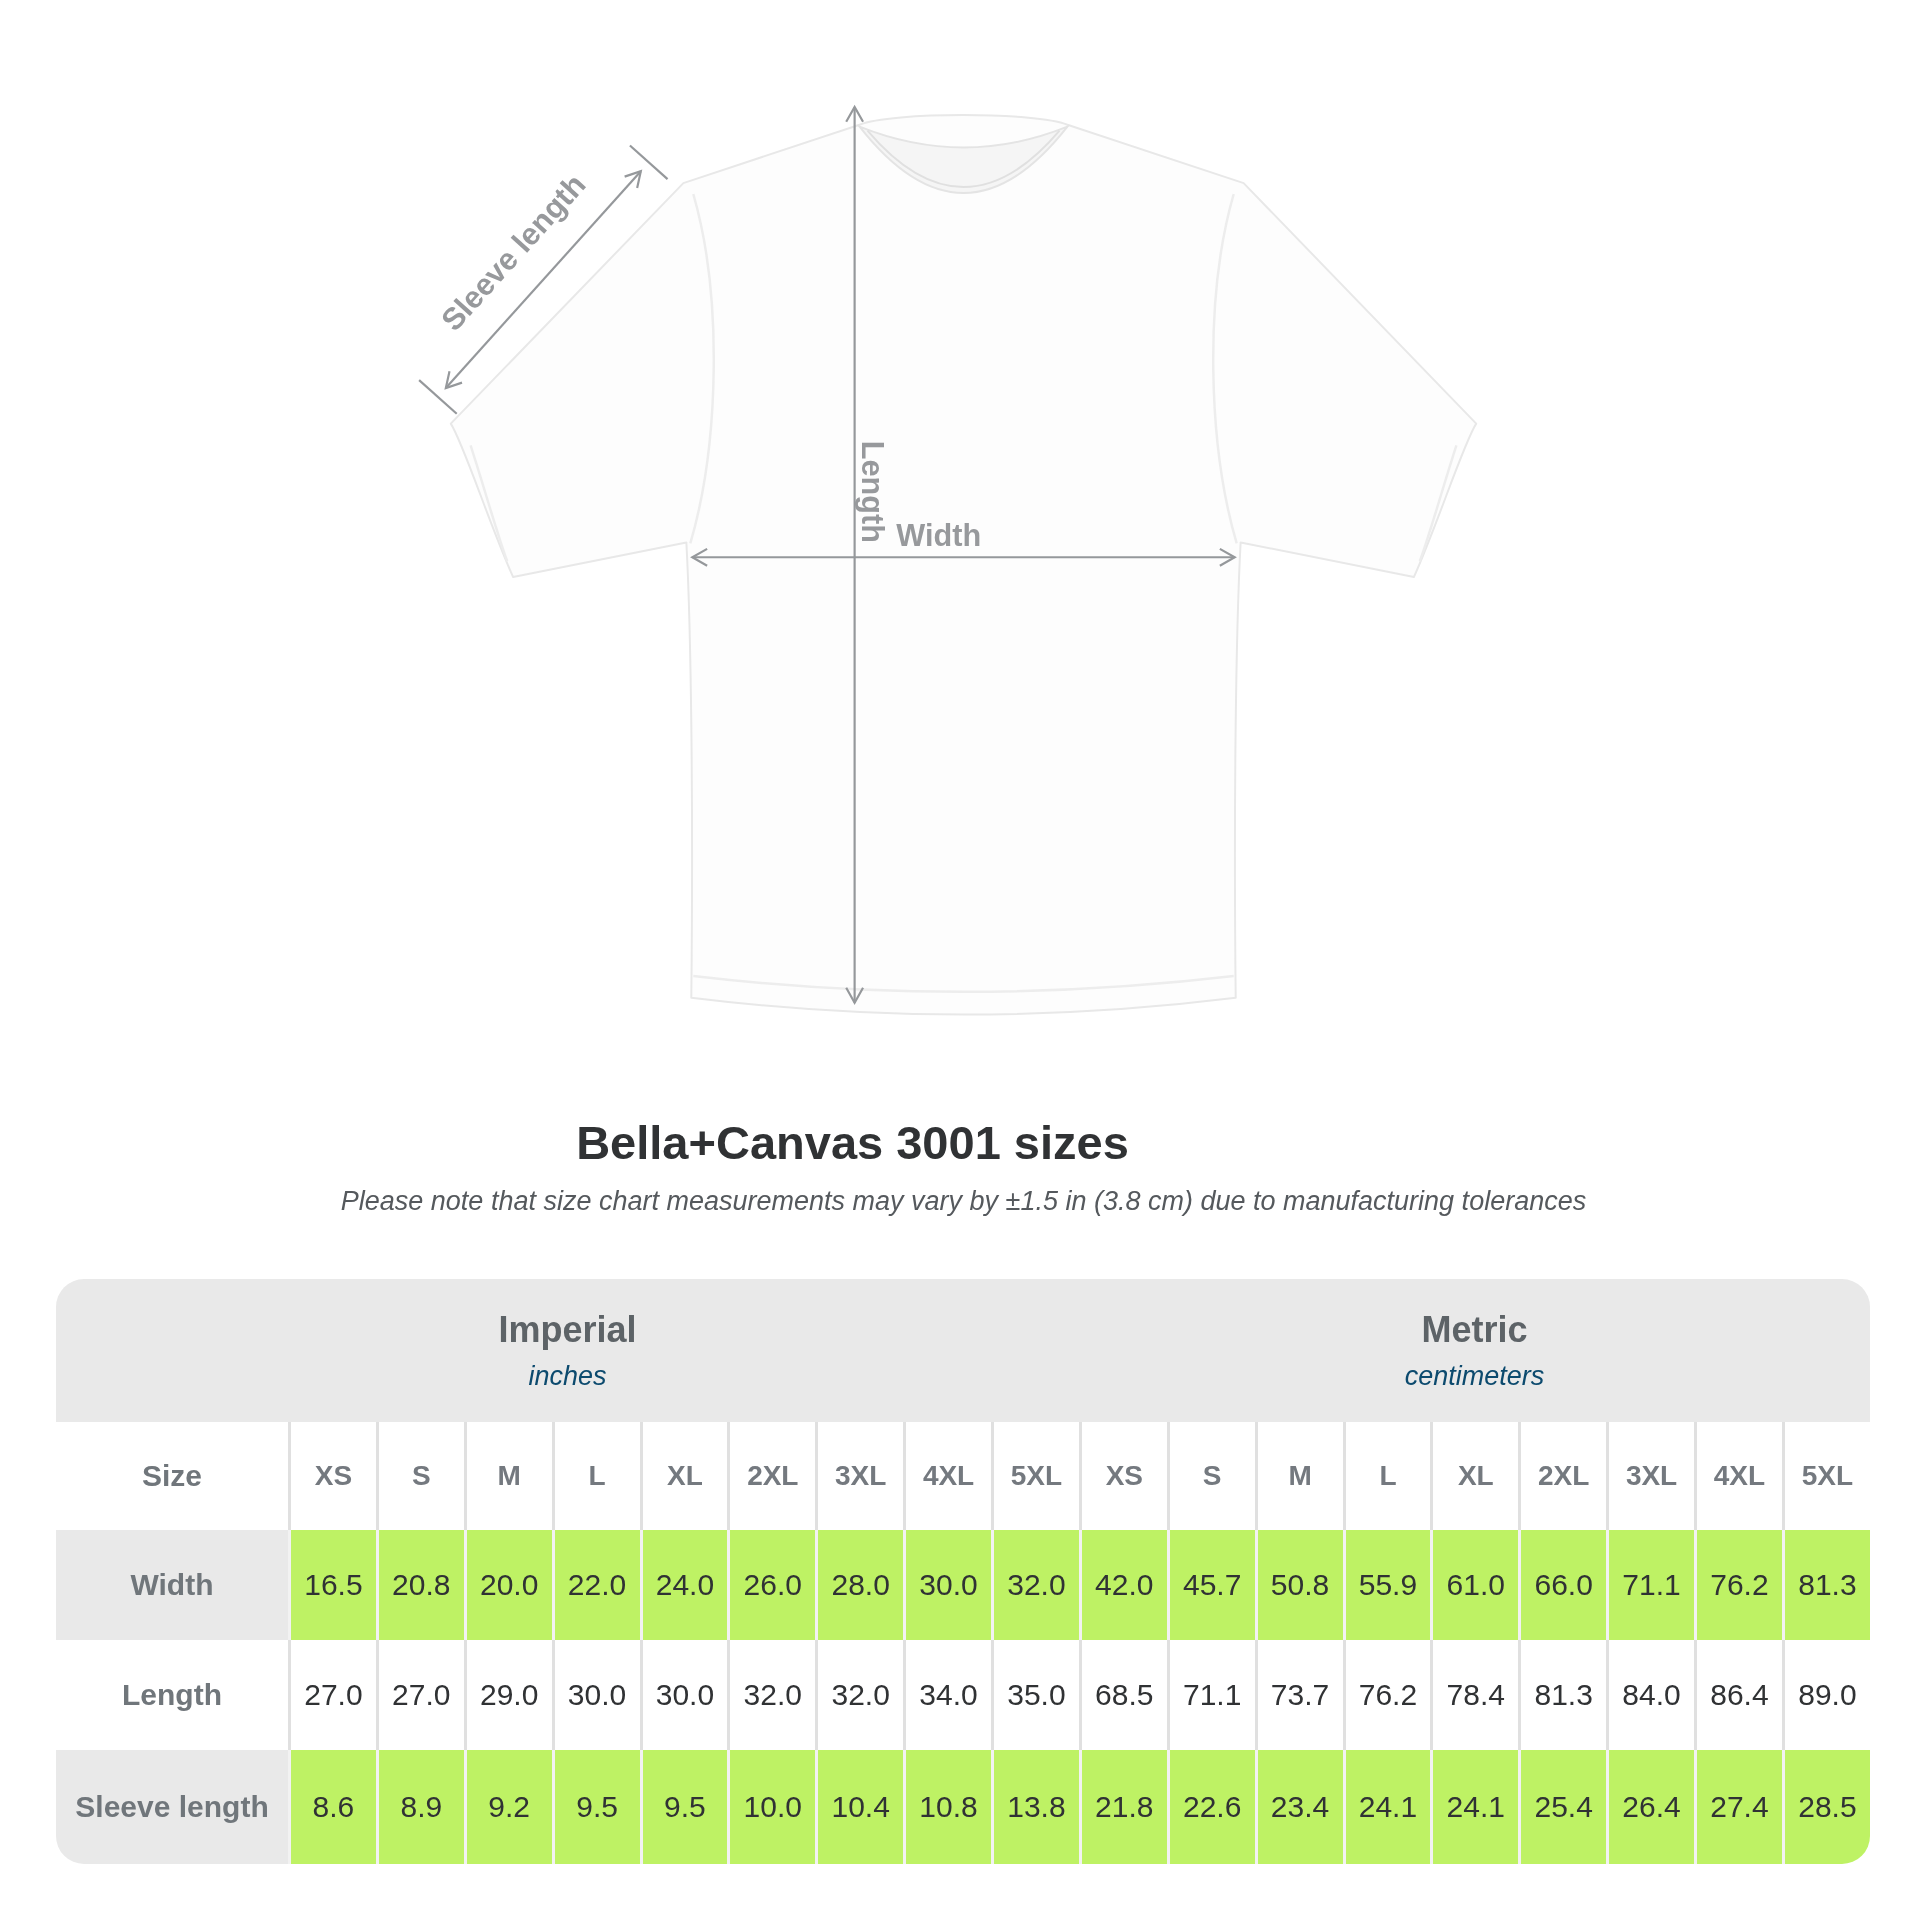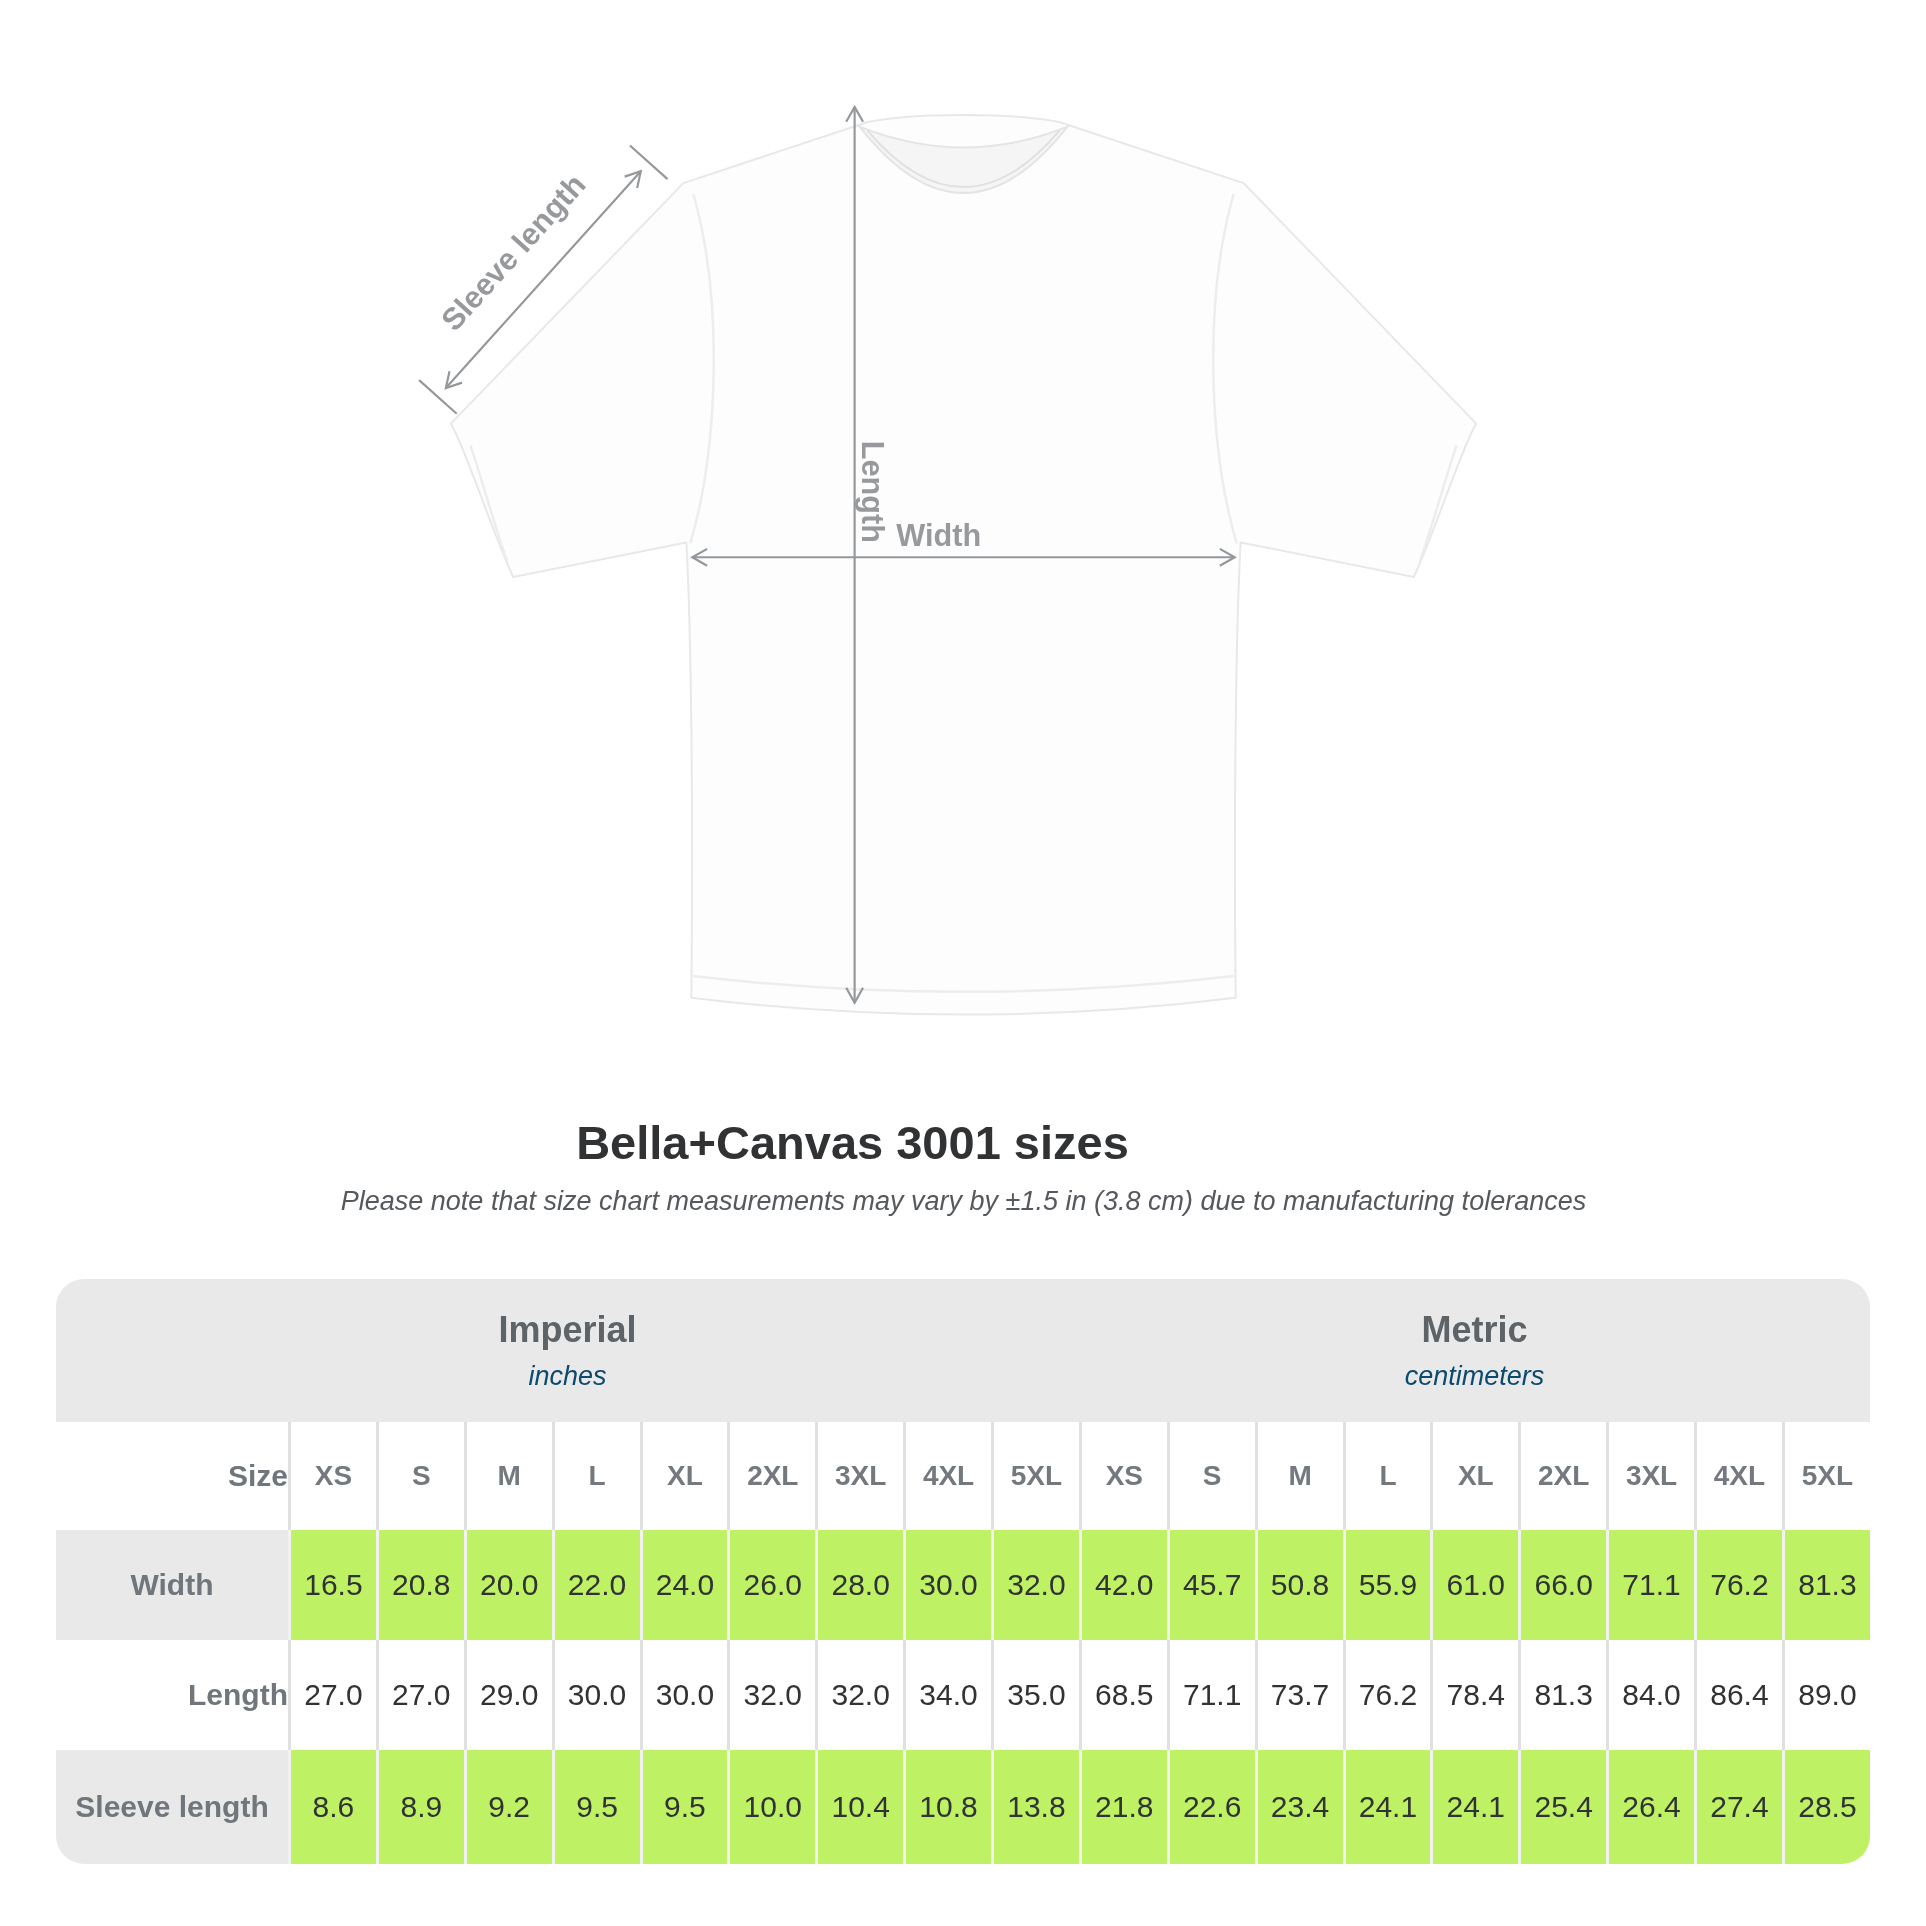--- a/index.html
+++ b/index.html
@@ -18,21 +18,21 @@
   .unit-sub{font-size:27px;font-style:italic;color:#0c4a6e;margin-top:10px;}
   tr.sizes-row td{height:108px;}
   tr.data-row td{height:110px;}
   tr.last-row td{height:114px;}
   td.lbl{font-size:30px;font-weight:bold;color:#70767b;}
   td.colhead{font-size:28px;font-weight:bold;color:#74797f;}
   td.val{font-size:30px;color:#303234;}
   tr.white td.d{border-left:3px solid #e0e0e0;background:#ffffff;margin-top:16px;}
   tr.gray td.d{border-left:3px solid #f2f2f2;background:#bef264;}
   tr.gray td.lbl{background:#e9e9e9;}
-  tr.white td.lbl{background:#ffffff;text-align:right;}
+  tr.white td.lbl{background:#ffffff;}
   td.d.first{border-left-width:5px;}
 </style>
 </head>
 <body>
 
 <svg class="diagram" width="1927" height="1069" viewBox="0 0 1946 1080" xmlns="http://www.w3.org/2000/svg">
   <defs>
     <marker id="ah" markerWidth="40" markerHeight="40" refX="0" refY="0" orient="auto-start-reverse" markerUnits="userSpaceOnUse" overflow="visible">
       <path d="M-15,-8.5 L0,0 L-15,8.5" fill="none" stroke="#95989b" stroke-width="2.2"></path>
     </marker>

